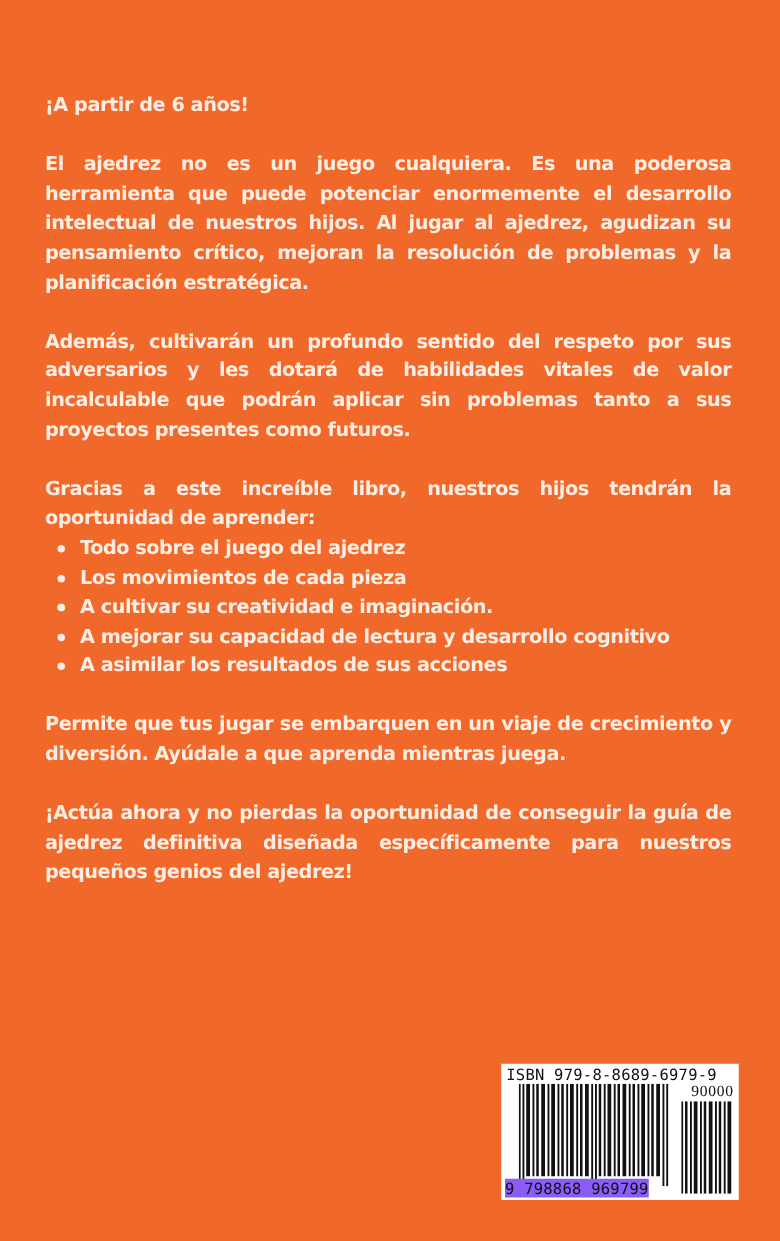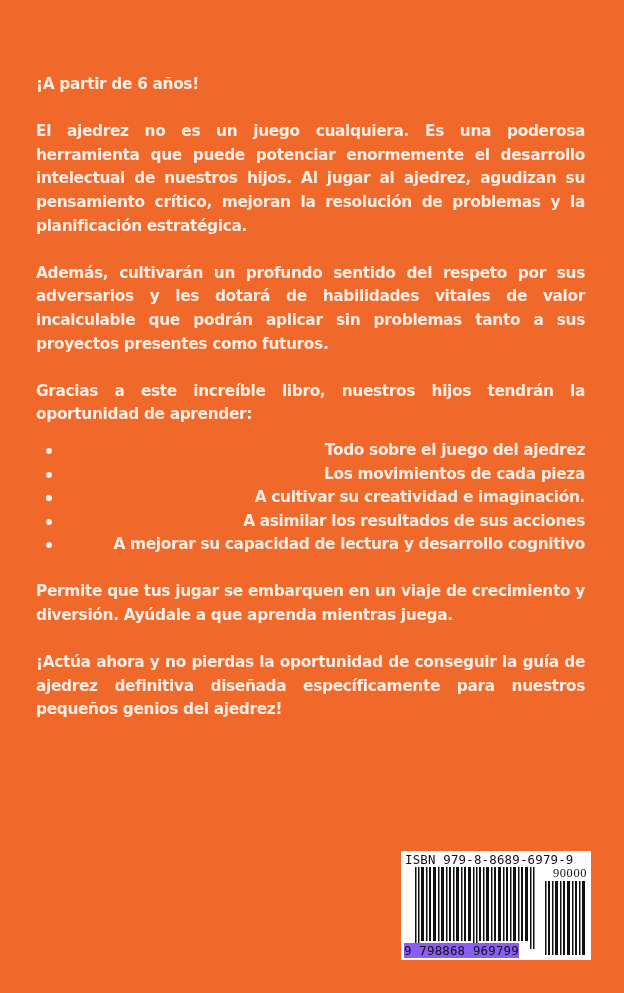--- a/index.html
+++ b/index.html
@@ -16,21 +16,21 @@
     width: 549px;
     color: #FBEDE3;
     font-weight: bold;
     font-size: 15.4px;
     line-height: 23.6px;
     letter-spacing: -0.35px;
   }
   .para { margin: 0 0 23.6px 0; text-align: justify; }
   .para.last-line-left { text-align-last: left; }
   .bullets { list-style: none; margin: 0 0 23.6px 0; padding: 0; }
-  .bullets li { position: relative; padding-left: 28px; text-align: right; }
+  .bullets li { position: relative; padding-left: 28px; }
   .bullets li .dot {
     position: absolute; left: 10px; top: 9px;
     width: 6px; height: 6px; border-radius: 50%;
     background: #FBEDE3;
   }
   .barcode-box {
     position: absolute;
     left: 401px; top: 851px;
     width: 190px; height: 109px;
     background: #FFFFFF;
@@ -53,28 +53,28 @@
   .bars-main { position: absolute; left: 14px; top: 16px; }
   .bars-addon { position: absolute; left: 144px; top: 30px; }
 </style>
 </head>
 <body>
 
 <div class="content">
   <p class="para">¡A partir de 6 años!</p>
   <p class="para last-line-left">El ajedrez no es un juego cualquiera. Es una poderosa herramienta que puede potenciar enormemente el desarrollo intelectual de nuestros hijos. Al jugar al ajedrez, agudizan su pensamiento crítico, mejoran la resolución de problemas y la planificación estratégica.</p>
   <p class="para last-line-left">Además, cultivarán un profundo sentido del respeto por sus adversarios y les dotará de habilidades vitales de valor incalculable que podrán aplicar sin problemas tanto a sus proyectos presentes como futuros.</p>
-  <p class="para last-line-left" style="margin-bottom:12px">Gracias a este increíble libro, nuestros hijos tendrán la oportunidad de aprender:</p>
+  <p class="para last-line-left" style="margin-bottom:0">Gracias a este increíble libro, nuestros hijos tendrán la oportunidad de aprender:</p>
   <ul class="bullets">
     <li><span class="dot"></span><span>Todo sobre el juego del ajedrez</span></li>
     <li><span class="dot"></span><span>Los movimientos de cada pieza</span></li>
     <li><span class="dot"></span></li>
     <li><span class="dot"></span><span>A cultivar su creatividad e imaginación.</span></li>
+    <li><span class="dot"></span><span>A mejorar su capacidad de lectura y desarrollo cognitivo</span></li>
     <li><span class="dot"></span><span>A asimilar los resultados de sus acciones</span></li>
-    <li><span class="dot"></span><span>A mejorar su capacidad de lectura y desarrollo cognitivo</span></li>
   </ul>
   <p class="para last-line-left">Permite que tus jugar se embarquen en un viaje de crecimiento y diversión. Ayúdale a que aprenda mientras juega.</p>
   <p class="para last-line-left">¡Actúa ahora y no pierdas la oportunidad de conseguir la guía de ajedrez definitiva diseñada específicamente para nuestros pequeños genios del ajedrez!</p>
 </div>
 
 <div class="barcode-box">
   <div class="isbn-text">ISBN 979-8-8689-6979-9</div>
   <svg class="bars-main" width="124" height="82" viewBox="0 0 124 82">
     <g fill="#111">
       <rect x="0" y="0" width="1.5" height="82"></rect>

